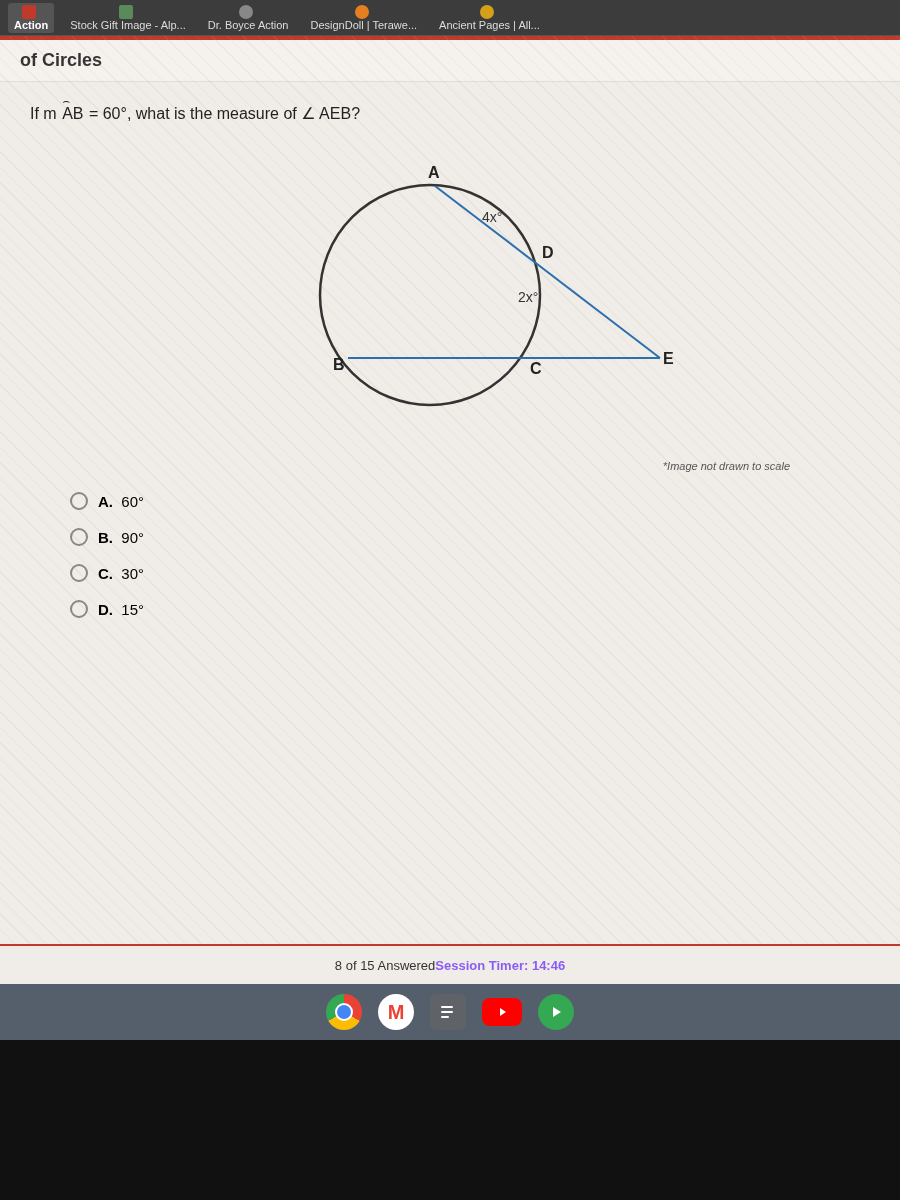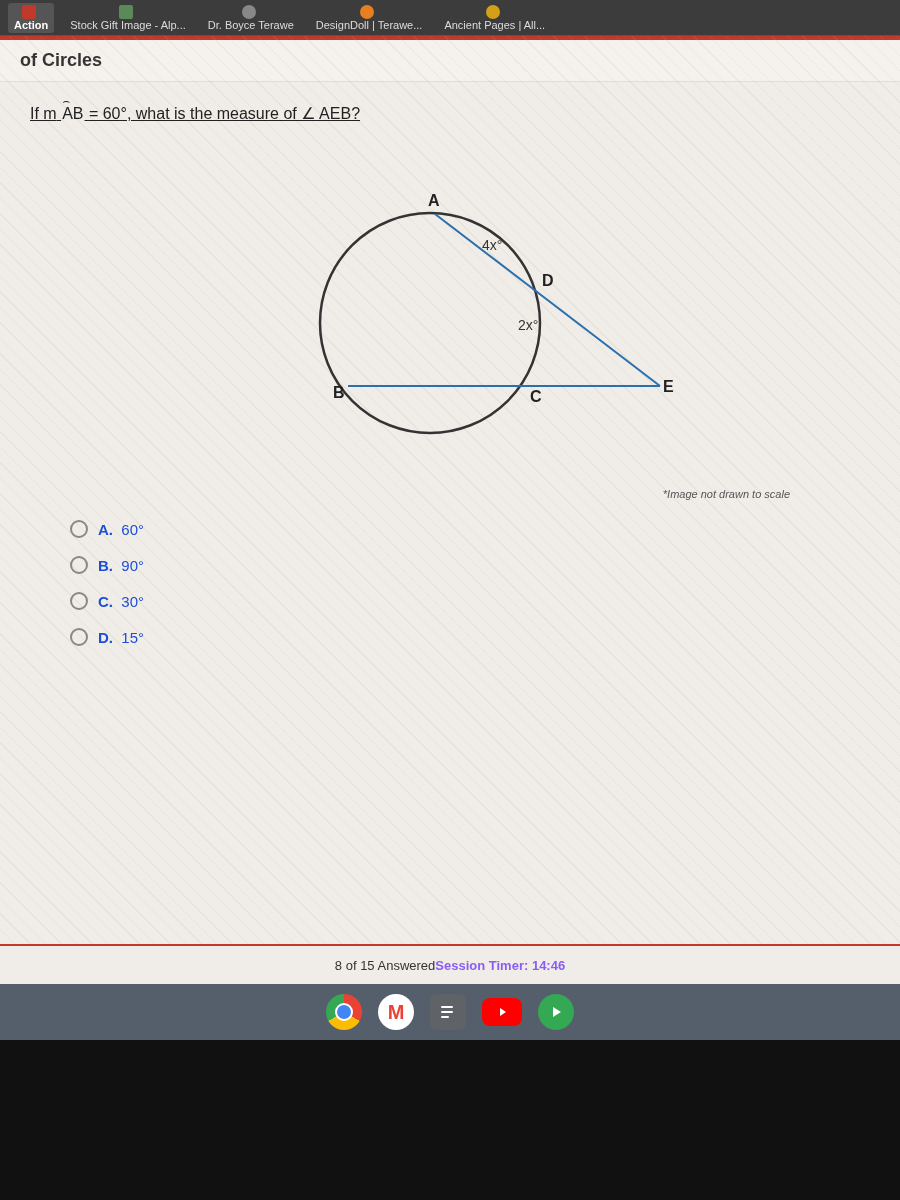--- a/index.html
+++ b/index.html
@@ -91,23 +91,22 @@
 
     .question-area {
       padding: 20px 30px;
       position: relative;
       z-index: 1;
     }
 
     .question-text {
       font-size: 16px;
       color: #222;
-      margin-bottom: 32px;
+      margin-bottom: 4px;
       line-height: 1.5;
-      text-decoration: underline;
     }
 
     
     .diagram-container {
       display: flex;
       justify-content: center;
       align-items: center;
       margin: 0 auto 10px auto;
       position: relative;
       width: 100%;
@@ -148,21 +147,21 @@
       height: 18px;
       border-radius: 50%;
       border: 2px solid #888;
       margin-right: 10px;
       flex-shrink: 0;
       background: transparent;
     }
 
     .choice-label {
       font-size: 15px;
-      color: #1d4ed8;
+      color: #000000;
     }
 
     
     .status-bar {
       width: 100%;
       height: 40px;
       background: #f0ede8;
       border-top: 2px solid #c0392b;
       display: flex;
       align-items: center;
@@ -257,21 +256,21 @@
   <div class="tab-item active">
     <div class="tab-icon" style="background:#c0392b;"></div>
     <span>Action</span>
   </div>
   <div class="tab-item">
     <div class="tab-icon" style="background:#5a8a5a;"></div>
     <span>Stock Gift Image - Alp...</span>
   </div>
   <div class="tab-item">
     <div class="tab-icon" style="background:#888;border-radius:50%;"></div>
-    <span>Dr. Boyce Terawe</span>
+    <span>Dr. Boyce Action</span>
   </div>
   <div class="tab-item">
     <div class="tab-icon" style="background:#e67e22;border-radius:50%;"></div>
     <span>DesignDoll | Terawe...</span>
   </div>
   <div class="tab-item">
     <div class="tab-icon" style="background:#d4a017;border-radius:50%;"></div>
     <span>Ancient Pages | All...</span>
   </div>
 </div>

